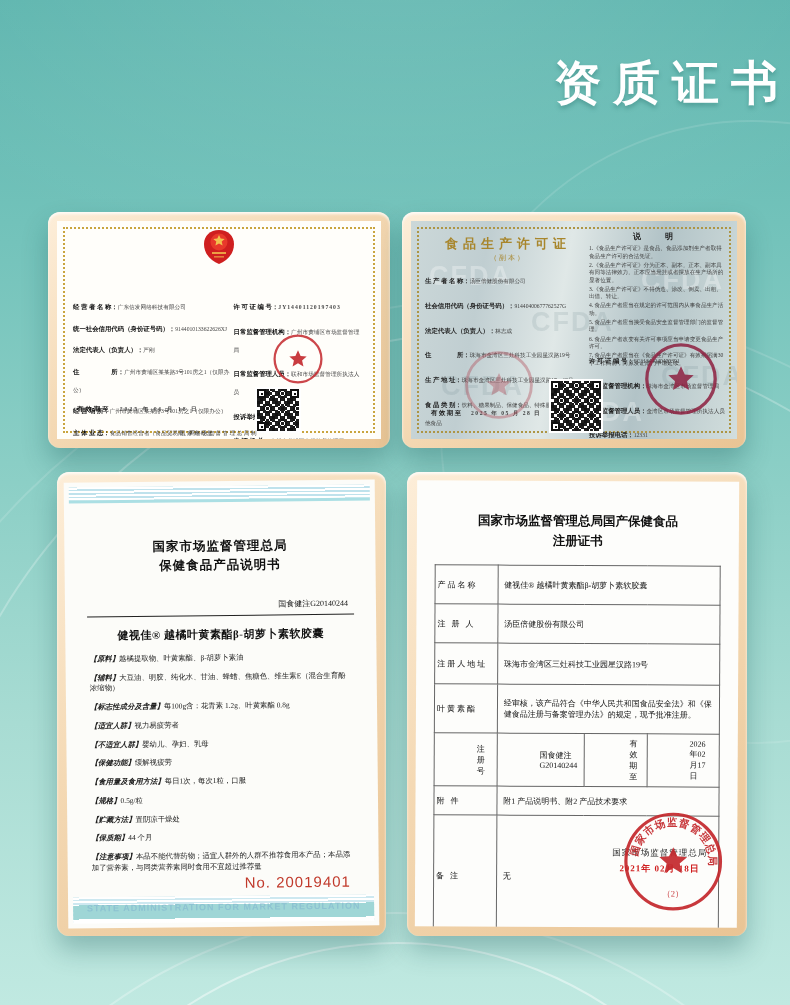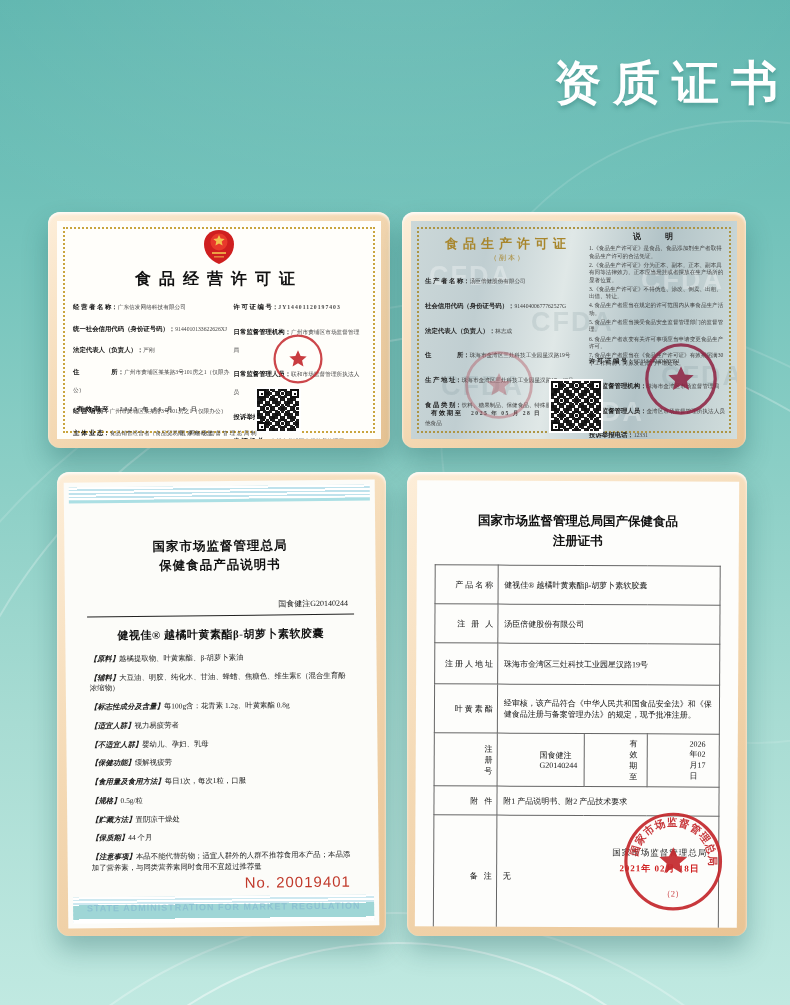--- a/index.html
+++ b/index.html
@@ -120,21 +120,21 @@
     letter-spacing:1px;font-family:"Liberation Sans",sans-serif;}
 
   
   #cert-registration .paper{background:#fdfdfb;transform:rotate(0.3deg);}
   .c4-head{margin:30px 0 0;text-align:center;font-size:12.5px;font-weight:700;
     line-height:1.6;color:#111;}
   .c4-table{width:286px;margin:14px auto 0;border-collapse:collapse;
     border:1.4px solid #555;}
   .c4-table td{border:1px solid #666;font-size:8px;color:#111;vertical-align:middle;
     padding:4px 6px;}
-  .c4-table .lab{width:64px;text-align:right;letter-spacing:2px;padding:4px 2px;}
+  .c4-table .lab{width:64px;text-align:left;letter-spacing:2px;padding:4px 2px;}
   .c4-table .r1 td{height:30px;}
   .c4-table .r2 td{height:30px;}
   .c4-table .r3 td{height:32px;}
   .c4-table .r4 td{height:40px;}
   .c4-table .r5 td{height:20px;padding-left:42px;}
   .c4-table .r6 td{height:20px;}
   .c4-table .r7 td{height:112px;}
   .c4-issue{position:absolute;right:30px;bottom:52px;text-align:center;z-index:2;}
   .c4-issuer{font-size:8.5px;color:#222;letter-spacing:1px;}
   .c4-date{font-size:9px;color:#cf1c1c;font-weight:700;margin-top:3px;letter-spacing:1px;}
@@ -157,21 +157,20 @@
       <div class="goldborder"></div>
 
       <svg class="emblem" width="34" height="36" viewBox="0 0 34 36">
         <path d="M17 1 C26 1 32 7 32 15 C32 25 25 32 17 35 C9 32 2 25 2 15 C2 7 8 1 17 1 Z" fill="#cf1f1f"></path>
         <circle cx="17" cy="13" r="8.5" fill="#e8392b"></circle>
         <path d="M17 6 l1.7 3.6 4 .4-3 2.6 .9 3.9-3.6-2.1-3.6 2.1 .9-3.9-3-2.6 4-.4z" fill="#f2c14e"></path>
         <rect x="10" y="23" width="14" height="2" fill="#f2c14e" opacity=".8"></rect>
         <rect x="12" y="27" width="10" height="1.6" fill="#f2c14e" opacity=".6"></rect>
       </svg>
 
-      <div class="c1-title">食品经营许可证</div>
 
       <div class="c1-cols">
         <div class="c1-left">
           <p class="srow"><span class="lb">经 营 者 名 称：</span><span class="vl">广东信发网络科技有限公司</span></p>
           <p class="srow"><span class="lb">统一社会信用代码（身份证号码）：</span><span class="vl">9144010133622626XJ</span></p>
           <p class="srow"><span class="lb">法定代表人（负责人）：</span><span class="vl">严刚</span></p>
           <p class="srow"><span class="lb">住　　　　　所：</span><span class="vl">广州市黄埔区某某路3号101房之1（仅限办公）</span></p>
           <p class="srow"><span class="lb">经 营 场 所：</span><span class="vl">广州市黄埔区某某路3号101房之1（仅限办公）</span></p>
           <p class="srow"><span class="lb">主 体 业 态：</span><span class="vl">食品销售经营者（食品贸易商、网络经营）</span></p>
 

